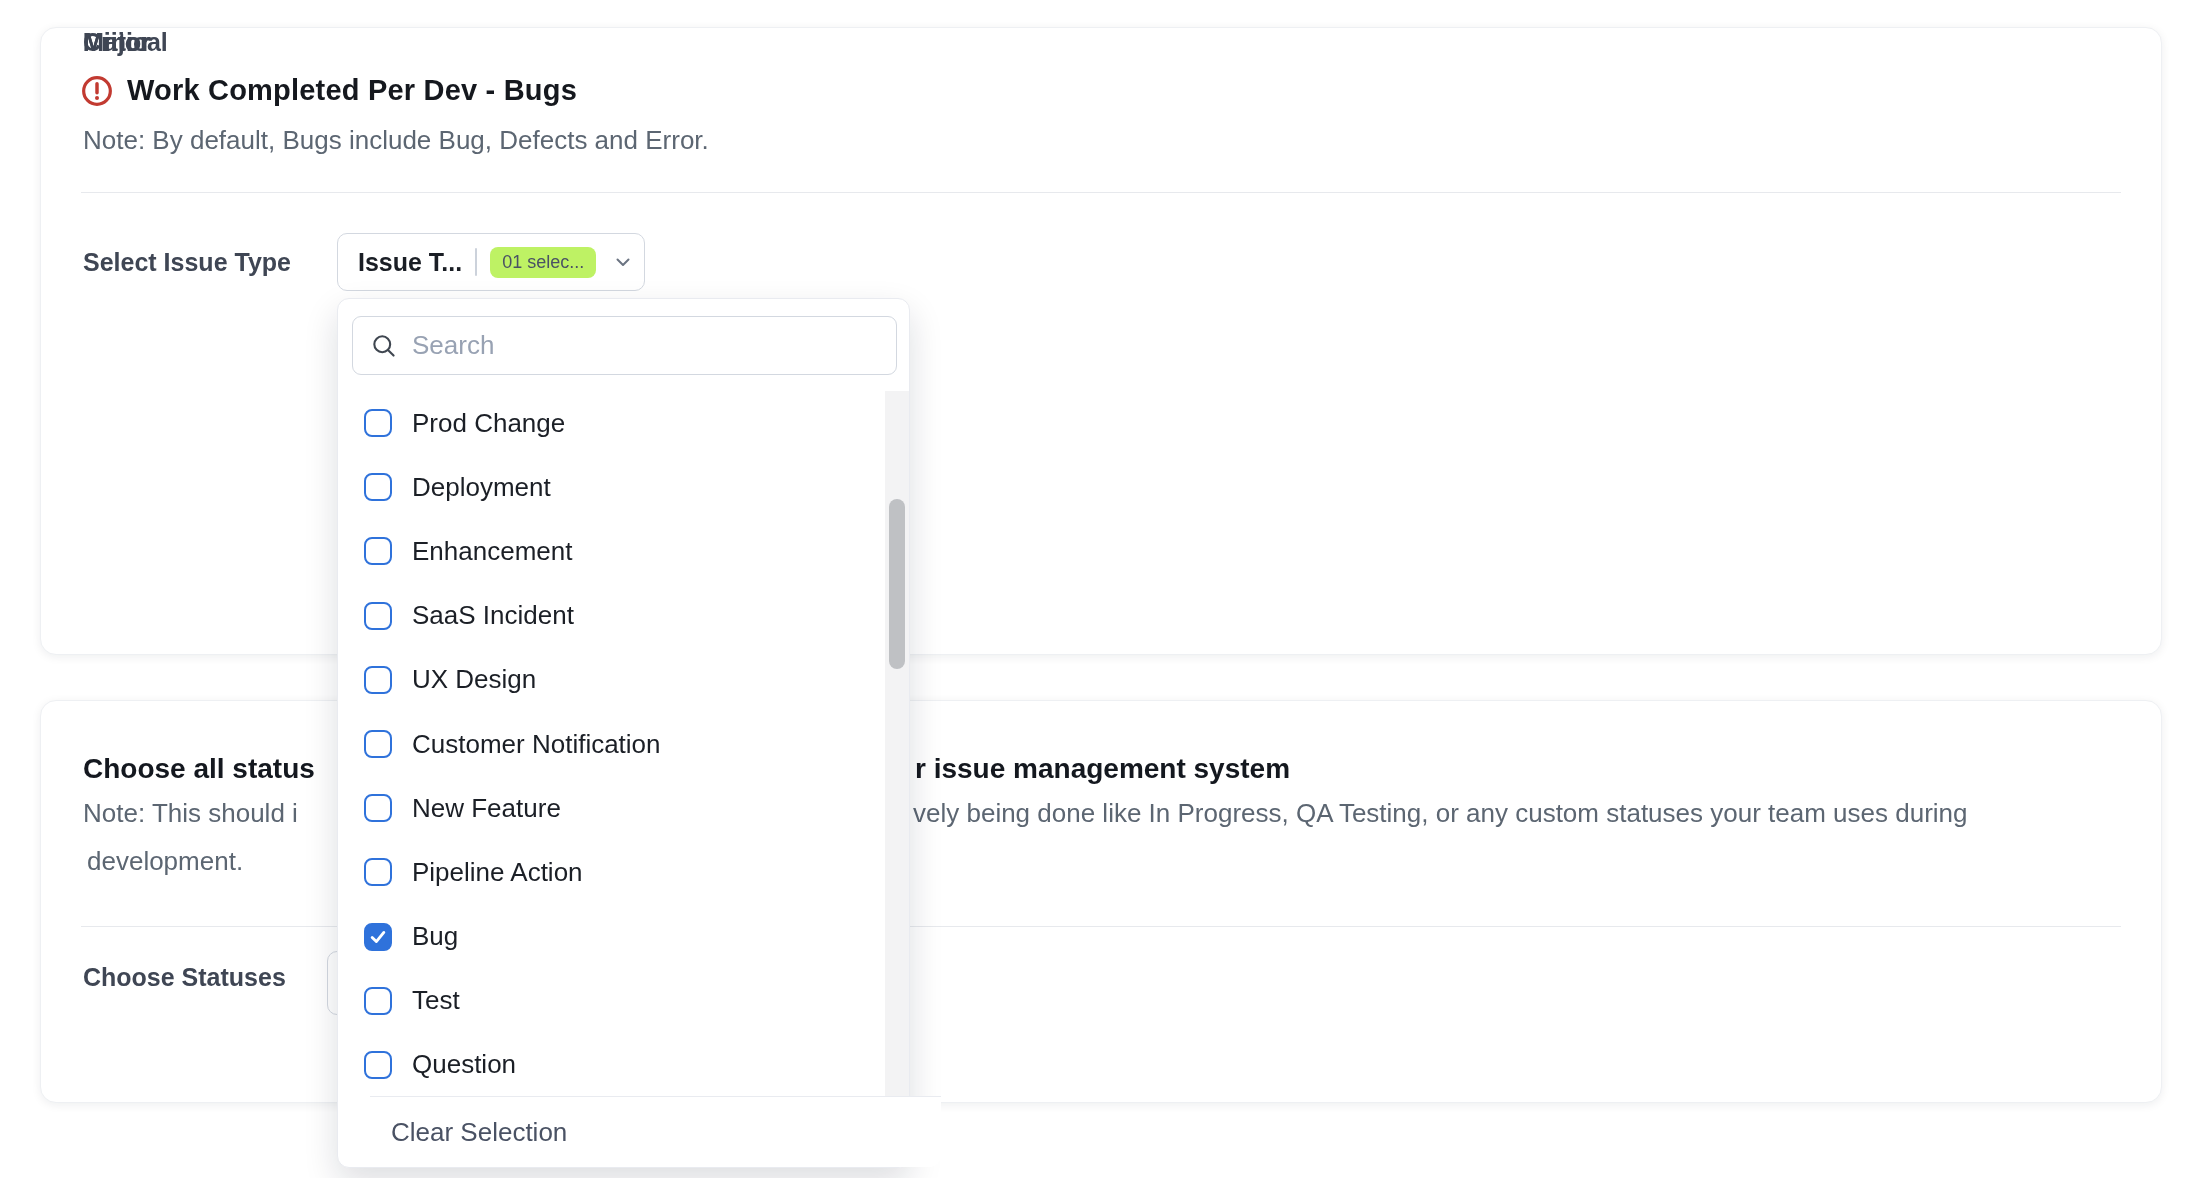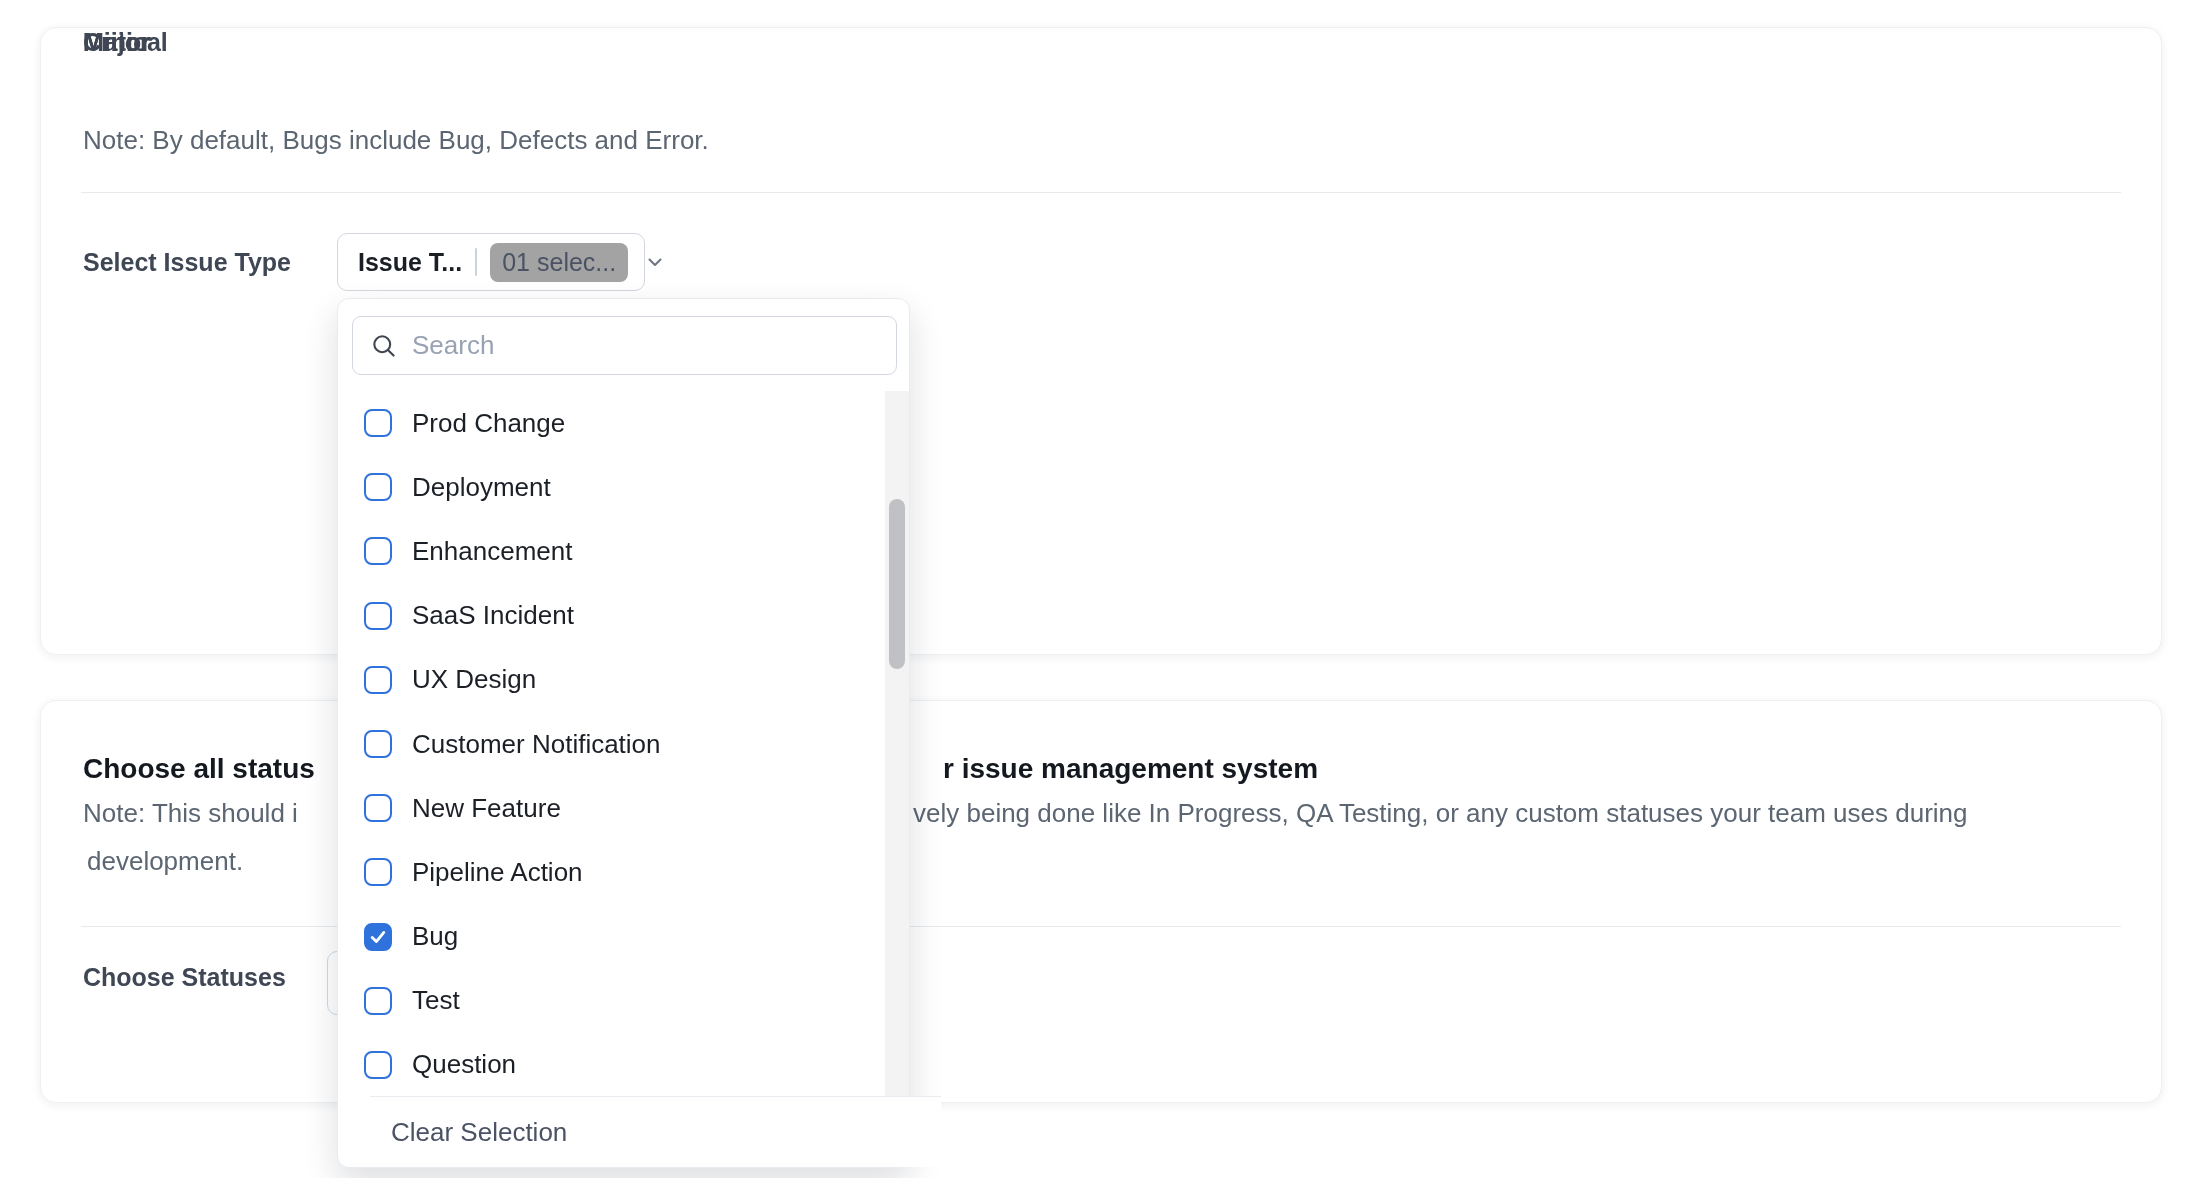--- a/index.html
+++ b/index.html
@@ -33,21 +33,21 @@
 
   
   .trigger{
     position:absolute;left:337px;top:233px;width:308px;height:58px;z-index:6;
     background:#fff;border:1.5px solid #d3d8e0;border-radius:10px;box-sizing:border-box;
     display:flex;align-items:center;padding:0 16px 0 20px;gap:13px;cursor:pointer;
   }
   .trigger-label{font-size:25px;font-weight:600;color:#1a1e25;white-space:nowrap;}
   .trigger-sep{width:2px;height:28px;background:#ccd2db;border-radius:1px;flex:0 0 auto;}
   .trigger-badge{
-    background:#a3a3a3;border-radius:8px;padding:5px 12px;font-size:25px;color:#4a5264;white-space:nowrap;
+    background:#bef264;border-radius:8px;padding:5px 12px;font-size:18px;color:#4a5264;white-space:nowrap;
   }
   .chevron{flex:0 0 auto;margin-left:2px;display:flex;}
 
   
   .panel{
     position:absolute;left:337px;top:298px;width:573px;height:870px;z-index:10;
     background:#fff;border:1px solid #e9ebf0;border-radius:12px;box-sizing:border-box;
     box-shadow:0 14px 34px rgba(16,24,40,.14);
   }
   .search-box{
@@ -78,38 +78,48 @@
     position:absolute;left:0;bottom:0;width:100%;height:71px;box-sizing:border-box;
     border-top:1px solid #e9ebf0;display:flex;align-items:center;padding-left:21px;
     border-radius:0 0 12px 12px;background:#fff;margin-left:32px;
   }
   .clear-btn{font-size:26px;color:#4a5264;background:none;border:none;cursor:pointer;
     font-family:"Liberation Sans",sans-serif;padding:0;}
 
   
   .h2-frag{position:absolute;font-size:28px;font-weight:700;color:#14181f;white-space:nowrap;line-height:34px;}
   .h2-left{left:42px;top:51px;width:256px;overflow:hidden;}
-  .h2-right{left:874px;top:51px;margin-left:28px;}
+  .h2-right{left:874px;top:51px;}
   .n2-frag{position:absolute;font-size:26px;color:#5c6672;white-space:nowrap;line-height:32px;}
   .n2-left{left:42px;top:96px;width:256px;overflow:hidden;}
   .n2-right{left:872px;top:96px;}
   .n2-line2{left:46px;top:144px;}
   #card2 .hdivider{top:225px;}
   .lbl-choose-statuses{position:absolute;left:42px;top:262px;font-size:25px;font-weight:700;color:#3f4654;}
   .statuses-trigger{
     position:absolute;left:286px;top:250px;width:90px;height:64px;box-sizing:border-box;
     background:#fff;border:1.5px solid #d3d8e0;border-radius:10px;
   }
 </style>
 </head>
 <body>
 
 <div class="screen">
 
   <section class="card" id="card1">
+    <div class="card-title">
+      <span style="display:flex;">
+        <svg width="32" height="32" viewBox="0 0 24 24" fill="none">
+          <circle cx="12" cy="12" r="10" stroke="#c23a31" stroke-width="2.4"></circle>
+          <line x1="12" y1="6.6" x2="12" y2="13.4" stroke="#c23a31" stroke-width="2.6" stroke-linecap="round"></line>
+          <circle cx="12" cy="17.2" r="1.5" fill="#c23a31"></circle>
+        </svg>
+      </span>
+      <span>Work Completed Per Dev - Bugs</span>
+    </div>
     <div class="note-text">Note: By default, Bugs include Bug, Defects and Error.</div>
     <div class="hdivider"></div>
     <div class="field-label lbl-issue-type">Select Issue Type</div>
     <div class="severity-label">Minor</div>
     <div class="severity-label">Major</div>
     <div class="severity-label">Critical</div>
   </section>
 
   <section class="card" id="card2">
     <div class="h2-frag h2-left">Choose all status</div>

